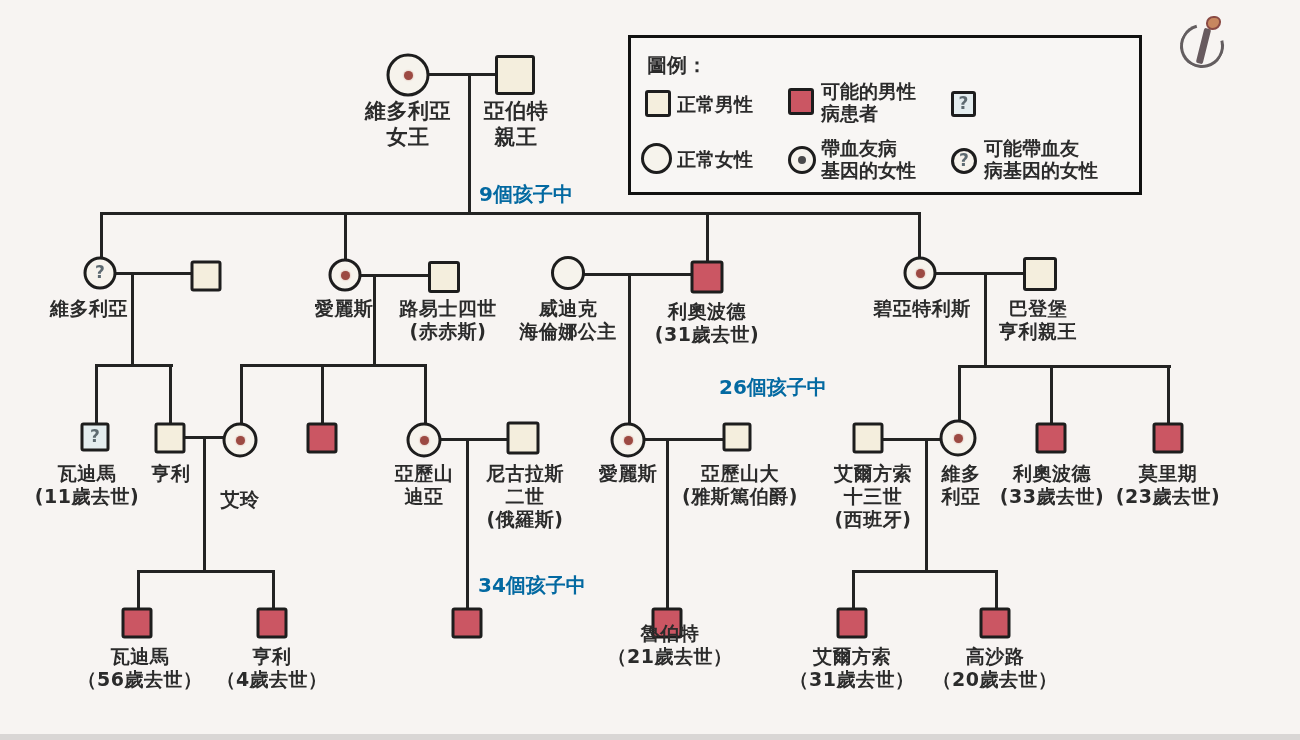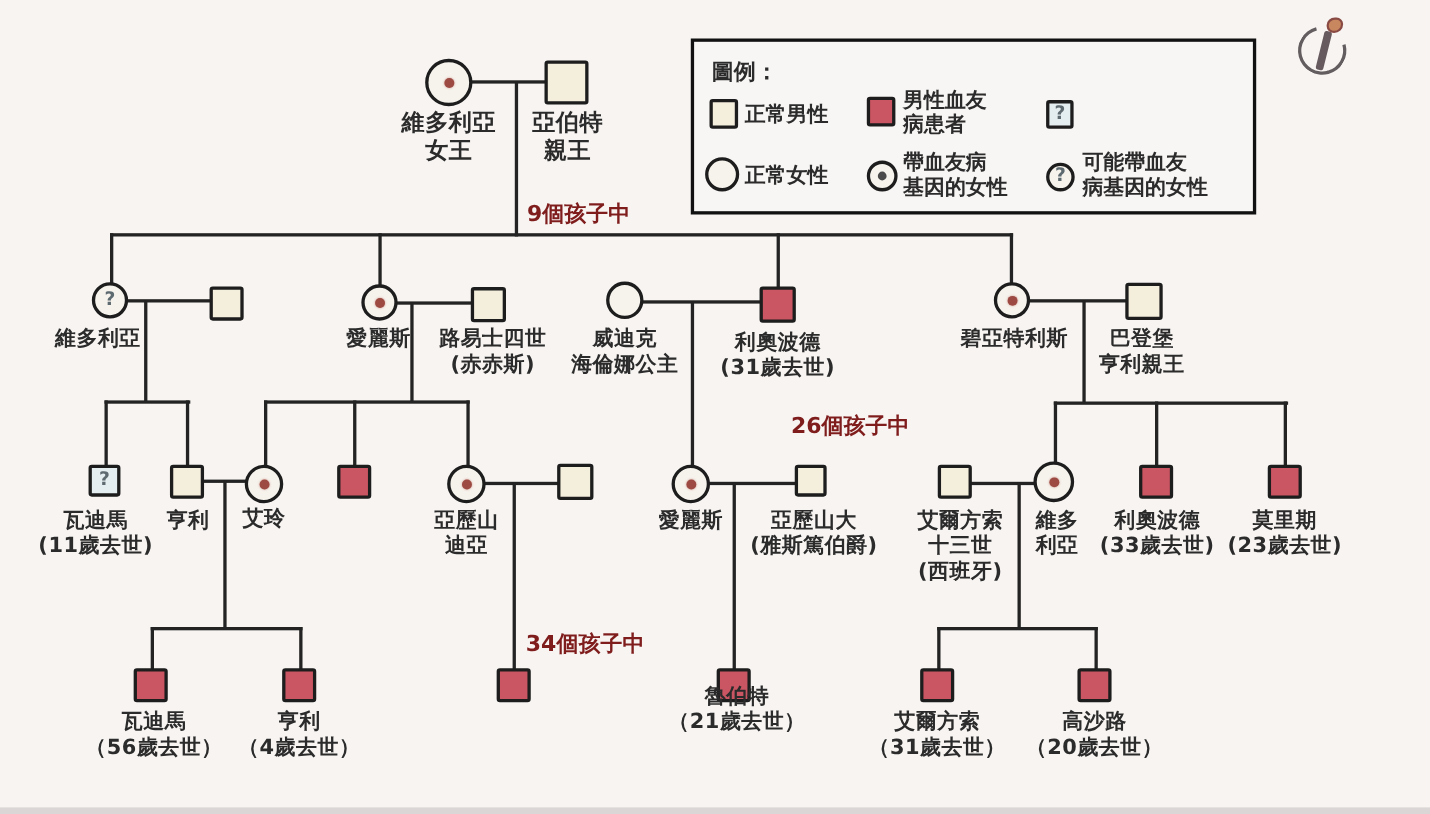--- a/index.html
+++ b/index.html
@@ -56,21 +56,21 @@
     font-size:19px;
     font-weight:bold;
     color:#2b2b2b;
     line-height:1.22;
     letter-spacing:0.5px;
   }
   .note{
     position:absolute;
     font-size:20px;
     font-weight:bold;
-    color:#7f1d1d;
+    color:#0369a1;
     white-space:nowrap;
   }
   
   #legend{
     position:absolute;left:628px;top:35px;
     width:514px;height:160px;
     border:3px solid #111;
     background:#f8f6f4;
     box-sizing:border-box;
   }
@@ -211,23 +211,26 @@
   <span class="ci dot" style="left:628px;top:440px;width:35px;height:35px"></span>
   <span class="sq" style="left:737px;top:437px;width:29px;height:29px"></span>
   <span class="sq" style="left:868px;top:438px;width:31px;height:31px"></span>
   <span class="ci dot" style="left:958px;top:438px;width:37px;height:37px"></span>
   <span class="sq red" style="left:1051px;top:438px;width:31px;height:31px"></span>
   <span class="sq red" style="left:1168px;top:438px;width:31px;height:31px"></span>
 
   <div class="lbl" style="left:87px;top:462px">瓦迪馬
 (11歲去世)</div>
   <div class="lbl" style="left:171px;top:462px">亨利</div>
-  <div class="lbl" style="left:240px;top:460px">艾玲</div>
+  <div class="lbl" style="left:240px;top:488px">艾玲</div>
   <div class="lbl" style="left:424px;top:462px">亞歷山
 迪亞</div>
+  <div class="lbl" style="left:525px;top:462px">尼古拉斯
+二世
+(俄羅斯)</div>
   <div class="lbl" style="left:628px;top:462px">愛麗斯</div>
   <div class="lbl" style="left:740px;top:462px">亞歷山大
 (雅斯篤伯爵)</div>
   <div class="lbl" style="left:873px;top:462px">艾爾方索
 十三世
 (西班牙)</div>
   <div class="lbl" style="left:961px;top:462px">維多
 利亞</div>
   <div class="lbl" style="left:1052px;top:462px">利奧波德
 (33歲去世)</div>
@@ -253,21 +256,21 @@
   <div class="lbl" style="left:995px;top:645px">高沙路
 （20歲去世）</div>
 
   <div id="legend">
     <div class="l-title">圖例：</div>
 
     <span class="sq l-sym" style="left:14px;top:52px;width:26px;height:27px"></span>
     <div class="l-lbl" style="left:46px;top:55px">正常男性</div>
 
     <span class="sq red l-sym" style="left:157px;top:50px;width:26px;height:27px"></span>
-    <div class="l-lbl" style="left:190px;top:42px">男性血友
+    <div class="l-lbl" style="left:190px;top:42px">可能的男性
 病患者</div>
 
     <span class="sq q l-sym" style="left:320px;top:53px;width:25px;height:26px">
         <span class="qmark">?</span>
       </span>
 
     <span class="ci l-sym" style="left:10px;top:105px;width:31px;height:31px"></span>
     <div class="l-lbl" style="left:46px;top:110px">正常女性</div>
 
     <span class="ci dot l-sym" style="left:157px;top:108px;width:28px;height:28px"></span>

